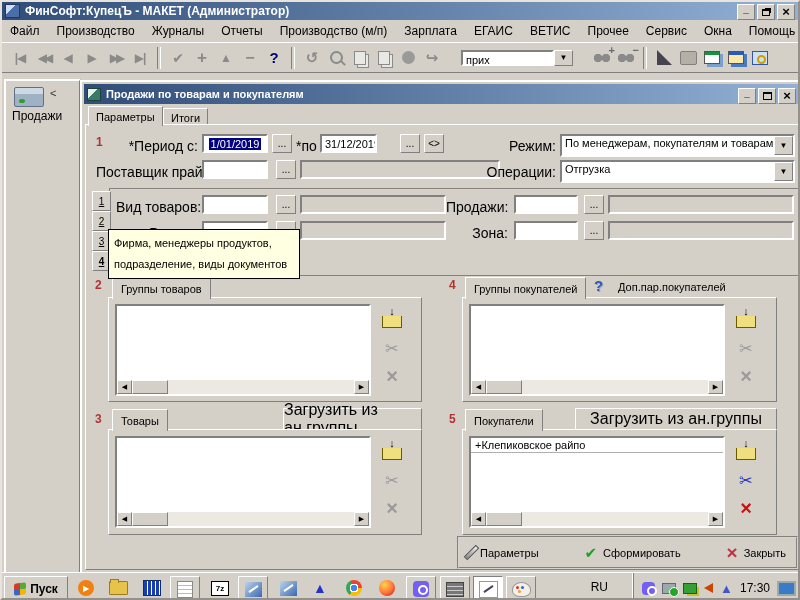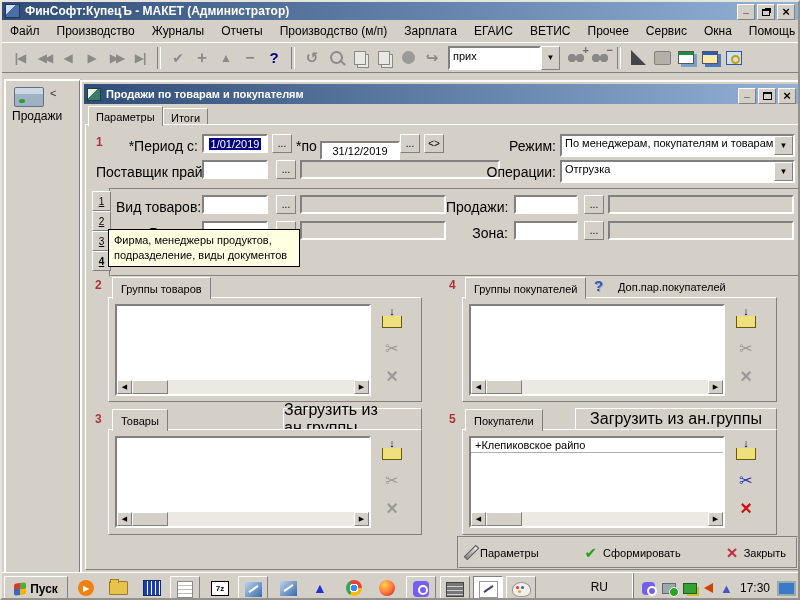--- a/index.html
+++ b/index.html
@@ -48,21 +48,21 @@
   .g-binoc{width:18px;height:11px;position:relative;
     background:radial-gradient(circle at 5px 6px,#8a8a8a 4px,transparent 4.5px),radial-gradient(circle at 13px 6px,#8a8a8a 4px,transparent 4.5px);}
   .g-binoc.plus::after{content:"+";position:absolute;top:-8px;right:-4px;color:#6a6a6a;font-size:11px;font-weight:bold;}
   .g-binoc.minus::after{content:"−";position:absolute;top:-8px;right:-4px;color:#6a6a6a;font-size:11px;font-weight:bold;}
   .g-flag{width:0;height:0;border-left:15px solid #44444e;border-top:15px solid transparent;}
   .g-hand{width:15px;height:12px;background:#b4b0a8;border:1px solid #808080;border-radius:2px;}
   .g-win{width:14px;height:11px;border:1px solid #555;background:linear-gradient(#15913f 0 3px,#fff 3px);box-shadow:3px 3px 0 #7ba0c8;}
   .g-win.blue{background:linear-gradient(#2a5bb8 0 3px,#ffe9a8 3px);box-shadow:3px 3px 0 #4a7ac0;}
   .g-key{width:14px;height:12px;border:1px solid #3355aa;background:#cfe0f5;position:relative;}
   .g-key::after{content:"";position:absolute;left:4px;top:3px;width:5px;height:5px;border:2px solid #c8a000;border-radius:50%;}
-  .tb-combo{width:112px;height:24px;display:flex;margin:0 4px;}
+  .tb-combo{width:112px;height:16px;display:flex;margin:0 17px;}
   .tb-combo .val{flex:1;background:#fff;border:2px solid;border-color:#808080 #fff #fff #808080;padding:2px 3px;font-size:11px;}
   .combo-btn{width:17px;display:flex;align-items:center;justify-content:center;font-size:8px;color:#000;}
   .gc-down::before{content:"▼";}
   
   .sidebar{left:2px;top:77px;width:73px;height:491px;}
   .side-ico{position:absolute;left:8px;top:6px;width:28px;height:18px;
     background:linear-gradient(#cdd8e4 0 6px,#9fb2c4 6px);border:1px solid #60708a;border-radius:2px;}
   .side-ico::after{content:"";position:absolute;left:4px;bottom:3px;width:6px;height:4px;background:#2aa02a;border-radius:50%;}
   .side-collapse{position:absolute;left:44px;top:6px;font-size:11px;color:#333;}
   .side-label{position:absolute;left:6px;top:28px;font-size:12px;}
@@ -84,21 +84,21 @@
   .selval{background:#000080;color:#fff;padding:0 2px;}
   .mini-btn{position:absolute;width:20px;height:19px;display:flex;align-items:center;justify-content:center;
     font-size:10px;box-sizing:border-box;}
   .combo{position:absolute;height:23px;box-sizing:border-box;background:#fff;
     border:2px solid;border-color:#808080 #fff #fff #808080;display:flex;}
   .combo .cval{flex:1;padding:1px 3px;font-size:11px;white-space:nowrap;overflow:hidden;}
   .minitab{position:absolute;left:6px;width:17px;height:18px;background:#d4d0c8;
     border:1px solid;border-color:#fff #808080 #808080 #fff;display:flex;align-items:center;
     justify-content:center;font-size:10px;text-decoration:underline;}
   .tooltip{position:absolute;background:#ffffe1;border:1px solid #000;padding:3px 5px;
-    font-size:11px;line-height:15px;z-index:30;}
+    font-size:11px;line-height:21px;z-index:30;}
   .panel{position:absolute;border:1px solid;border-color:#ffffff #808080 #808080 #ffffff;background:#d4d0c8;}
   .sec-tab{position:absolute;height:21px;padding:0 8px;display:flex;align-items:center;
     background:#d4d0c8;border:1px solid;border-color:#ffffff #808080 #d4d0c8 #ffffff;border-bottom:none;
     font-size:11px;z-index:2;}
   .listbox{position:absolute;left:6px;top:6px;width:256px;height:92px;box-sizing:border-box;
     border:2px solid;border-color:#808080 #fff #fff #808080;background:#fff;}
   .lb-item{padding:1px 4px;font-size:11px;border-bottom:1px solid #b0b0b0;}
   .hscroll{position:absolute;left:0;bottom:0;width:100%;height:14px;background:#ece9e2;display:flex;}
   .sb-btn{width:15px;height:14px;display:flex;align-items:center;justify-content:center;font-size:7px;box-sizing:border-box;}
   .sb-l::before{content:"◀";} .sb-r::before{content:"▶";}
@@ -269,21 +269,21 @@
       <span>Итоги</span>
     </div>
 
     <div class="page">
 
       <span class="rednum" style="left:10px;top:10px;">1</span>
       <span class="lbl" style="left:30px;top:13px;width:82px;">*Период с:</span>
       <span class="field sunken" style="left:116px;top:9px;width:66px;text-align:center;"><span class="selval">1/01/2019</span></span>
       <span class="mini-btn raised1" style="left:186px;top:9px;">...</span>
       <span class="lbl" style="left:210px;top:13px;">*по</span>
-      <span class="field sunken" style="left:234px;top:16px;width:80px;text-align:center;">31/12/2019</span>
+      <span class="field sunken" style="left:234px;top:9px;width:57px;">31/12/2019</span>
       <span class="mini-btn raised1" style="left:314px;top:9px;">...</span>
       <span class="mini-btn raised1" style="left:338px;top:9px;">&lt;&gt;</span>
       <span class="lbl" style="left:380px;top:13px;width:90px;">Режим:</span>
       <span class="combo" style="left:474px;top:9px;width:235px;">
         <span class="cval">По менеджерам, покупателям и товарам</span>
         <span class="combo-btn raised1 gc-down"></span>
       </span>
 
       <span class="lbl" style="left:10px;top:39px;width:102px;">Поставщик прайс:</span>
       <span class="field sunken" style="left:116px;top:35px;width:66px;"></span>

